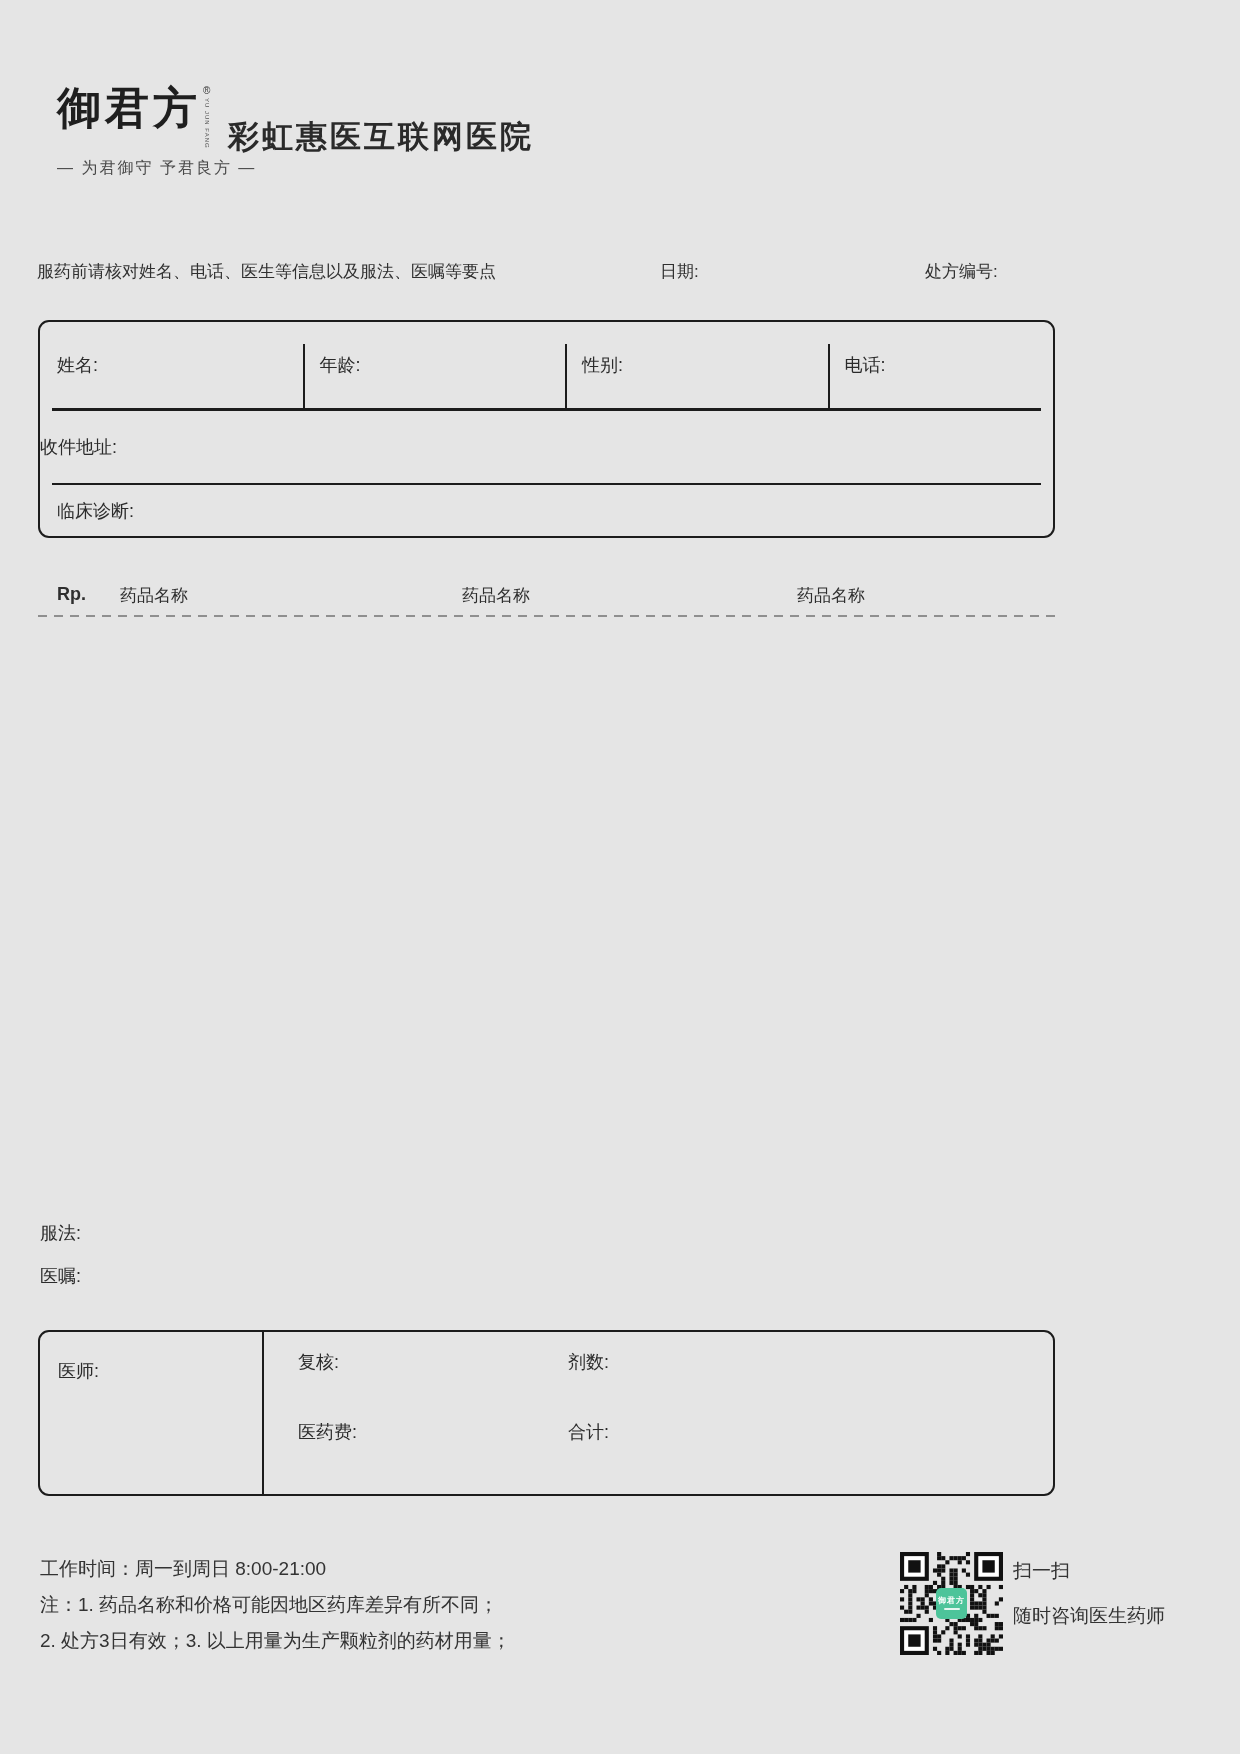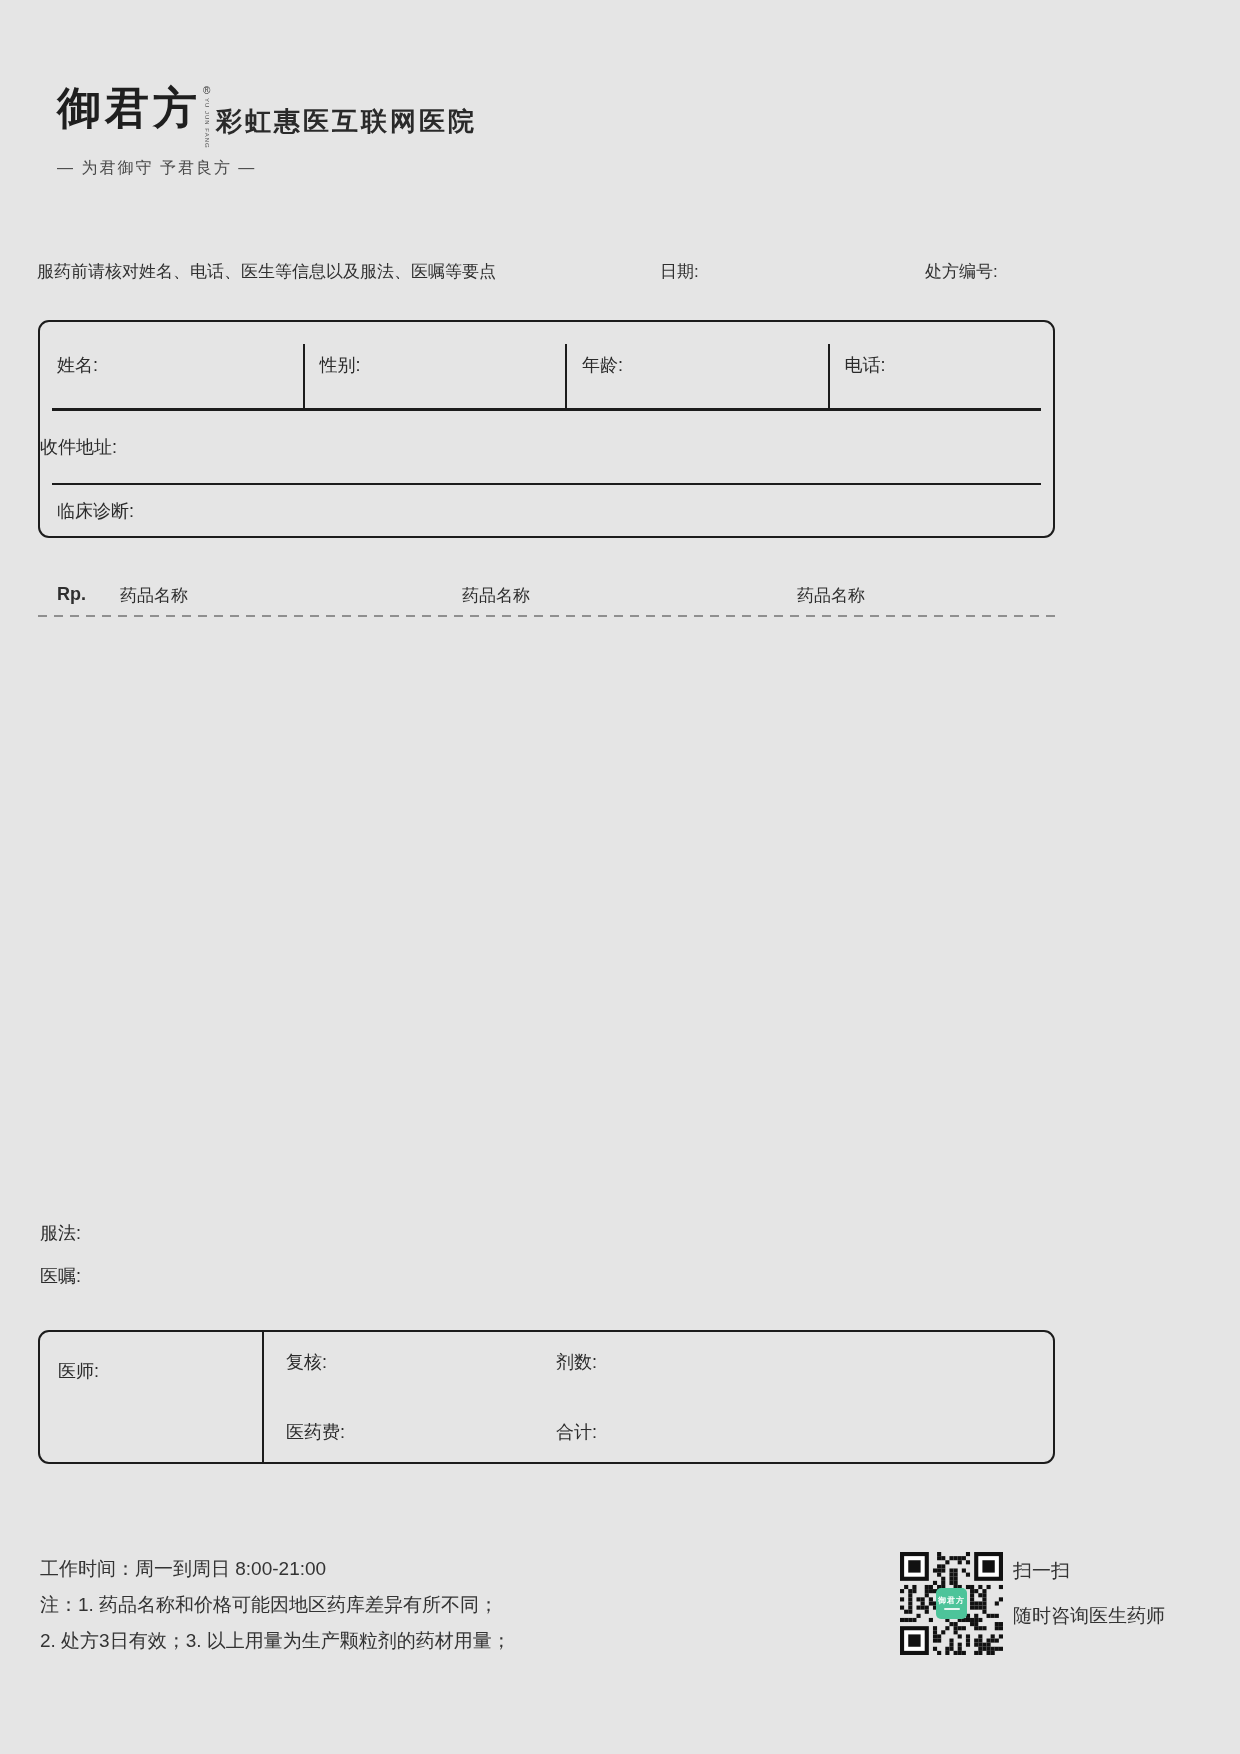--- a/index.html
+++ b/index.html
@@ -23,22 +23,22 @@
   .logo-reg{font-size:10px;color:#333;line-height:1;}
   .logo-vert{
     writing-mode:vertical-rl;font-size:6px;color:#555;
     letter-spacing:1px;margin-top:2px;line-height:1;
   }
   .logo-tagline{
     margin-top:9px;font-size:16px;color:#4a4a4a;
     letter-spacing:2px;white-space:nowrap;text-align:center;width:128px;
   }
   .hospital{
-    position:absolute;left:212px;top:100px;margin:4px;
-    font-size:26px;font-weight:800;color:#2a2a2a;letter-spacing:3px;
+    position:absolute;left:212px;top:100px;margin:16px;
+    font-size:31px;font-weight:800;color:#2a2a2a;letter-spacing:3px;
   }
   
   .meta-row{position:absolute;left:0;top:260px;width:1240px;font-size:17px;color:#303030;}
   .meta-notice{position:absolute;left:37px;top:0;}
   .meta-date{position:absolute;left:660px;top:0;}
   .meta-rxno{position:absolute;left:925px;top:0;}
   
   .patient-box{
     position:absolute;left:38px;top:320px;width:1017px;height:218px;
     border:2.5px solid #1c1c1c;border-radius:11px;box-sizing:border-box;
@@ -61,23 +61,24 @@
   .rp-col3{position:absolute;left:797px;top:0;}
   .dashed-line{
     position:absolute;left:38px;top:615px;width:1017px;height:2px;
     background:repeating-linear-gradient(90deg,#8f8f8f 0 9px,transparent 9px 16px);
   }
   
   .usage-label{position:absolute;left:40px;top:1221px;font-size:18px;}
   .advice-label{position:absolute;left:40px;top:1264px;font-size:18px;}
   
   .summary-box{
-    position:absolute;left:38px;top:1330px;width:1017px;height:134px;
+    position:absolute;left:38px;top:1330px;width:1017px;height:166px;
     border:2.5px solid #1c1c1c;border-radius:11px;box-sizing:border-box;
     display:flex;
+    gap:12px;
   }
   .s-left{width:224px;border-right:2px solid #1c1c1c;padding:27px 0 0 18px;box-sizing:border-box;}
   .s-right{flex:1;padding:18px 0 0 22px;box-sizing:border-box;}
   .s-row{display:flex;height:70px;align-items:flex-start;}
   .s-cell1{width:270px;}
   
   .footer-notes{position:absolute;left:40px;top:1551px;font-size:19px;color:#333;line-height:36px;}
   .qr-wrap{position:absolute;left:900px;top:1552px;width:103px;height:103px;}
   .qr-wrap svg{display:block;}
   .qr-logo{
@@ -113,24 +114,24 @@
     <span class="meta-date">日期:</span>
     <span class="meta-rxno">处方编号:</span>
   </div>
 
   <div class="patient-box">
     <div class="p-row1">
       <div class="p-col">
         <span class="field-label">姓名:</span>
       </div>
       <div class="p-col">
+        <span class="field-label">年龄:</span>
+      </div>
+      <div class="p-col">
         <span class="field-label">性别:</span>
-      </div>
-      <div class="p-col">
-        <span class="field-label">年龄:</span>
       </div>
       <div class="p-col">
         <span class="field-label">电话:</span>
       </div>
     </div>
     <div class="p-sep"></div>
     <div class="p-row2">
       <span class="field-label">收件地址:</span>
     </div>
     <div class="p-sep"></div>

